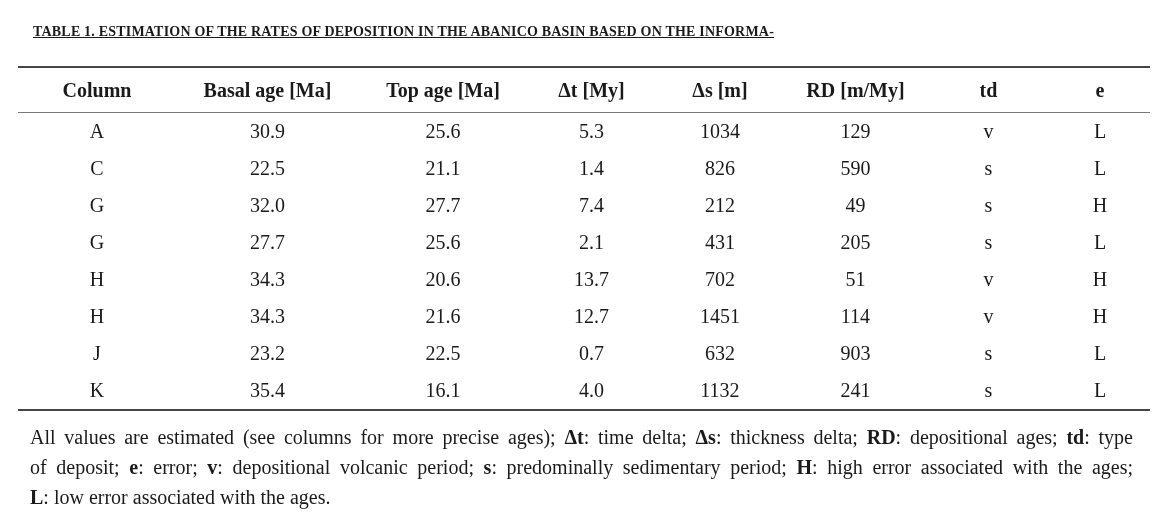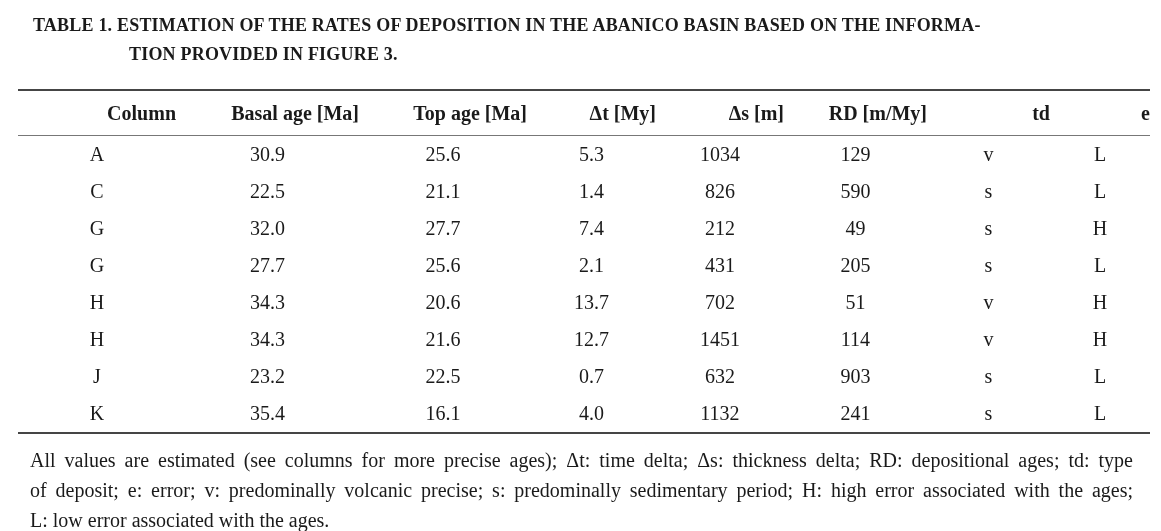--- a/index.html
+++ b/index.html
@@ -12,73 +12,73 @@
     font-family: "Liberation Serif", serif;
     color: #1a1a1a;
   }
   .page {
     position: relative;
     width: 1161px;
     height: 531px;
     background: #ffffff;
   }
   .caption {
-    margin: 11px 0 0 33px;
+    margin: 17px 0 0 33px;
     font-weight: bold;
-    font-size: 18px;
+    font-size: 14px;
     line-height: 29px;
     white-space: nowrap;
     letter-spacing: 0.2px;
+    text-decoration: underline;
   }
   .caption .line2 {
     margin-left: 96px;
   }
   table.data-table {
     table-layout: fixed;
     border-collapse: collapse;
     width: 1132px;
     margin: 20px 0 0 18px;
     border-top: 2px solid #454545;
     border-bottom: 2px solid #454545;
   }
   table.data-table thead th {
     font-weight: bold;
     font-size: 20px;
     height: 44px;
     border-bottom: 1px solid #777777;
-    text-align: right;
+    text-align: center;
     vertical-align: middle;
     padding: 0;
   }
   table.data-table tbody td {
     font-size: 20px;
     height: 37px;
     text-align: center;
     vertical-align: middle;
     padding: 0;
   }
   .footnote {
     margin: 11px 28px 0 30px;
     font-size: 20px;
     line-height: 30px;
   }
   .fn-line.justify {
     text-align: justify;
     text-align-last: justify;
   }
-  .b { font-weight: normal; }
+  .b { font-weight: bold; }
 </style>
 </head>
 <body>
 
 <div class="page">
 
   <div class="caption">
     <div class="line1">TABLE 1. ESTIMATION OF THE RATES OF DEPOSITION IN THE ABANICO BASIN BASED ON THE INFORMA-</div>
-    <div class="line2">TION PROVIDED IN FIGURE 3.</div>
   </div>
 
   <table class="data-table">
     <colgroup>
       <col style="width:158px">
       <col style="width:183px">
       <col style="width:168px">
       <col style="width:129px">
       <col style="width:128px">
       <col style="width:143px">
@@ -176,17 +176,17 @@
         <td>1132</td>
         <td>241</td>
         <td>s</td>
         <td>L</td>
       </tr>
     </tbody>
   </table>
 
   <div class="footnote">
     <div class="fn-line justify"><span>All values are estimated (see columns for more precise ages); </span><span class="b">Δt</span><span>: time delta; </span><span class="b">Δs</span><span>: thickness delta; </span><span class="b">RD</span><span>: depositional ages; </span><span class="b">td</span><span>: type</span></div>
-    <div class="fn-line justify"><span>of deposit; </span><span class="b">e</span><span>: error; </span><span class="b">v</span><span>: predominally volcanic precise; </span><span class="b">s</span><span>: predominally sedimentary period; </span><span class="b">H</span><span>: high error associated with the ages;</span></div>
+    <div class="fn-line justify"><span>of deposit; </span><span class="b">e</span><span>: error; </span><span class="b">v</span><span>: depositional volcanic period; </span><span class="b">s</span><span>: predominally sedimentary period; </span><span class="b">H</span><span>: high error associated with the ages;</span></div>
     <div class="fn-line"><span class="b">L</span><span>: low error associated with the ages.</span></div>
   </div>
 
 </div>
 
 </body></html>

